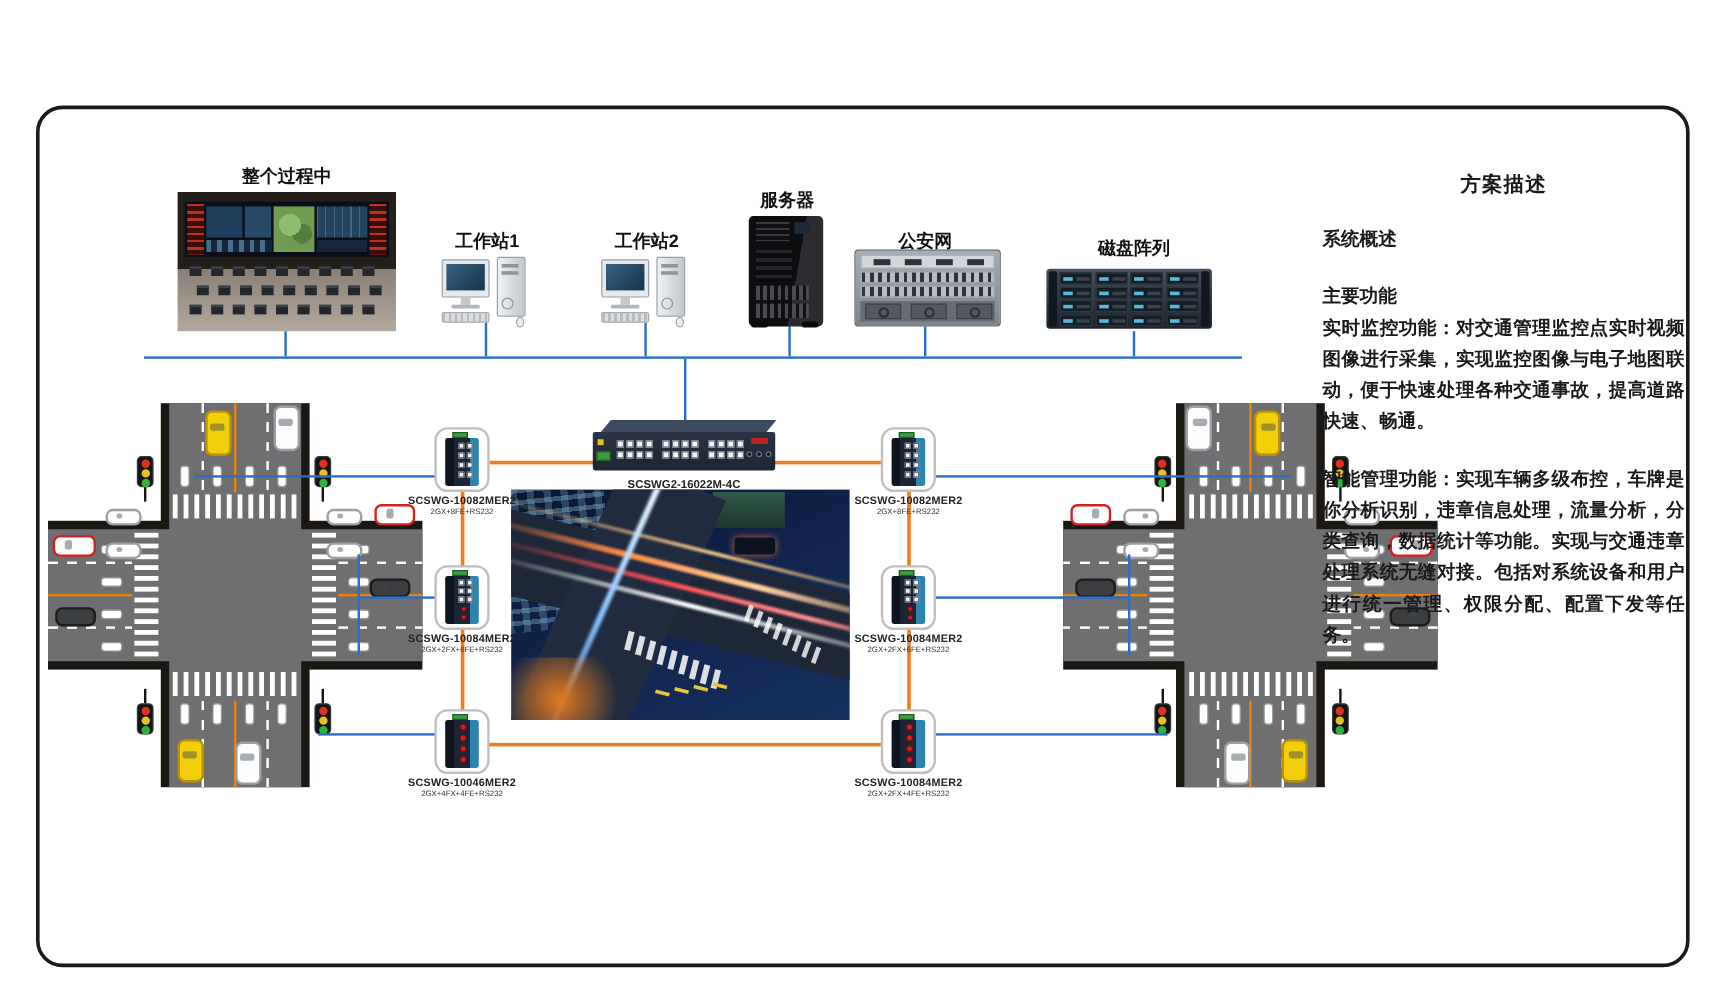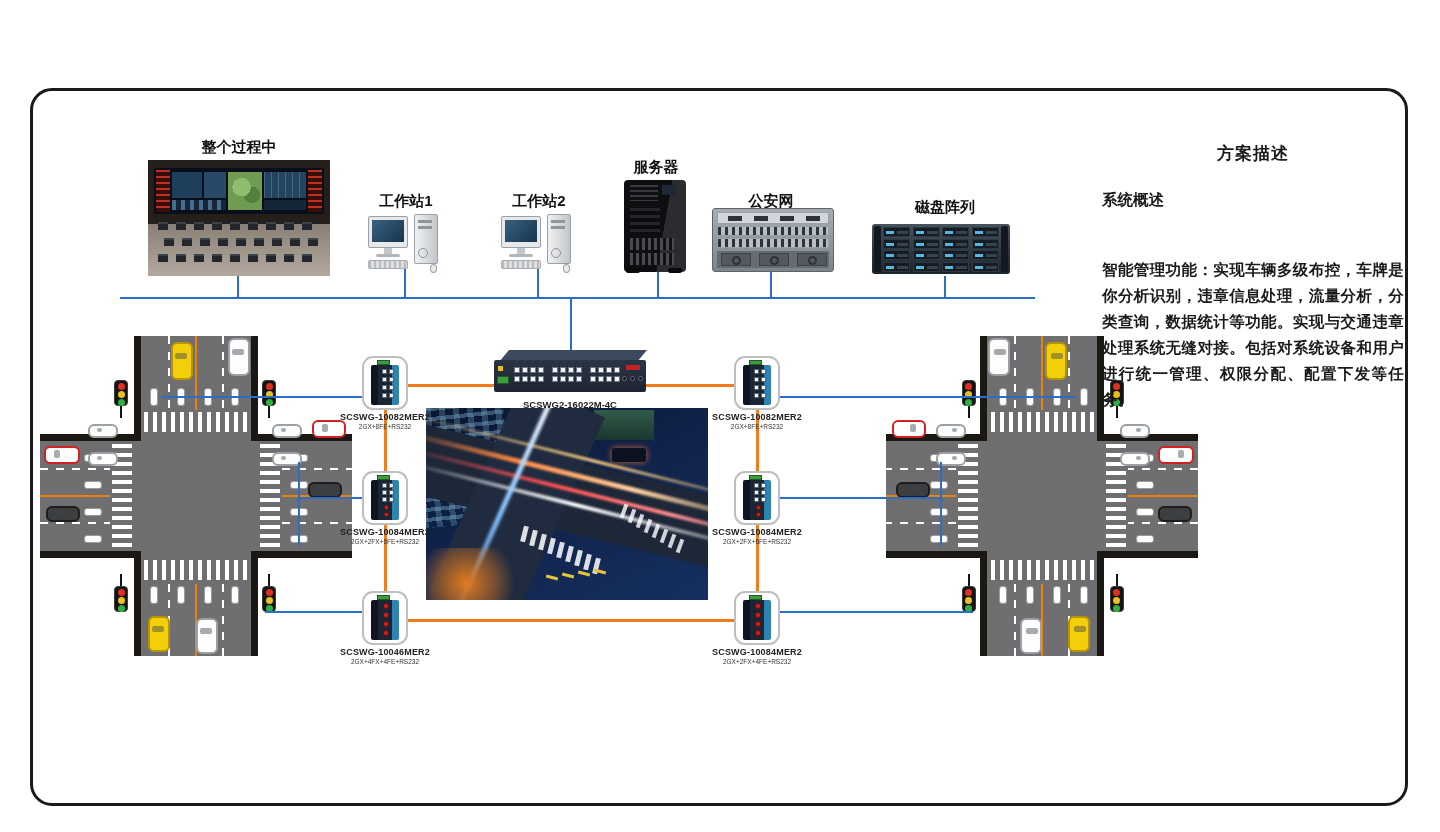--- a/index.html
+++ b/index.html
@@ -707,18 +707,20 @@
     </div>
   <div class="abs swlbl" style="left:692px;top:647px;">
     <div class="m">SCSWG-10084MER2</div>
       <div class="s">2GX+2FX+4FE+RS232</div>
   </div>
 
   <div class="abs" id="panel">
     <div class="ptitle">方案描述</div>
     <div class="sec-h">系统概述</div>
     <div class="gap"></div>
+    <div class="sec-h">主要功能</div>
+    <div class="sec-b">实时监控功能：对交通管理监控点实时视频图像进行采集，实现监控图像与电子地图联动，便于快速处理各种交通事故，提高道路快速、畅通。</div>
     <div class="gap"></div>
     <div class="sec-b">智能管理功能：实现车辆多级布控，车牌是你分析识别，违章信息处理，流量分析，分类查询，数据统计等功能。实现与交通违章处理系统无缝对接。包括对系统设备和用户进行统一管理、权限分配、配置下发等任务。</div>
 
   </div>
 
 </div>
 
 </body></html>

